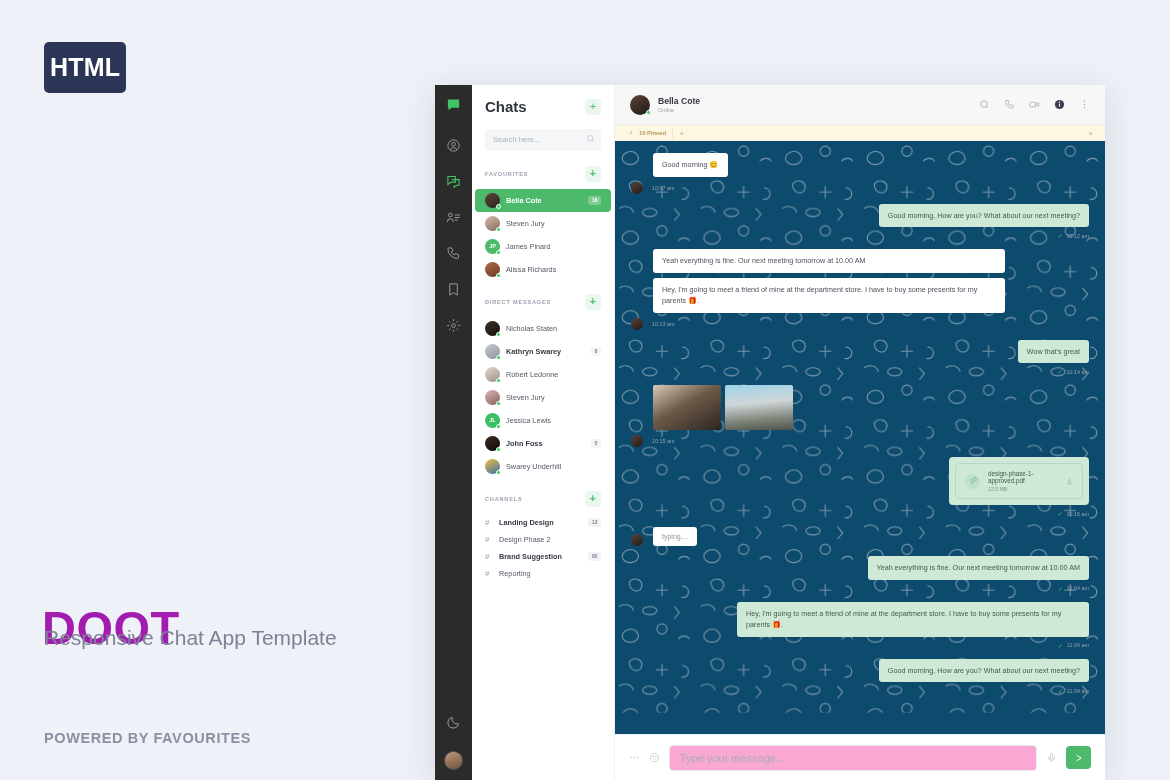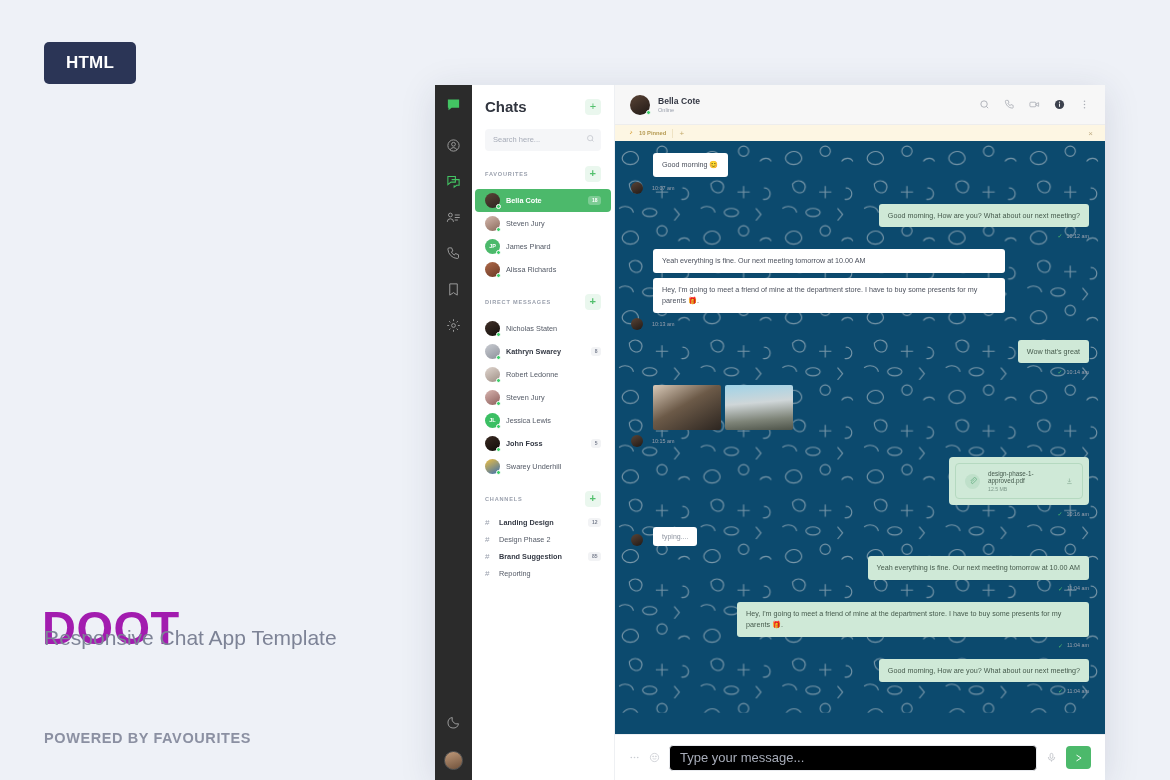--- a/index.html
+++ b/index.html
@@ -8,22 +8,22 @@
     background: #eef1f7;
     font-family: "Liberation Sans", sans-serif;
     overflow: hidden;
   }
   .page { position: relative; width: 1170px; height: 780px; }
 
   
   .promo-badge {
     position: absolute; left: 44px; top: 42px;
     background: #2b3556; color: #fff;
-    padding: 11px 22px; border-radius: 5px;
-    font-size: 17px; font-weight: 700; letter-spacing: .2px;
+    padding: 11px 6px; border-radius: 5px;
+    font-size: 25px; font-weight: 700; letter-spacing: .2px;
   }
   .promo-title {
     position: absolute; left: 42px; top: 600px;
     font-size: 47px; font-weight: 800; color: #a21caf;
     letter-spacing: .5px;
   }
   .promo-sub {
     position: absolute; left: 44px; top: 626px;
     font-size: 21px; color: #7d8396; font-weight: 400;
   }
@@ -238,23 +238,23 @@
   }
 
   
   .composer {
     height: 46px; background: #fff; border-top: 1px solid #eef0f3;
     display: flex; align-items: center; padding: 0 14px; gap: 9px;
     flex-shrink: 0;
   }
   .comp-ico { width: 11px; height: 11px; opacity: .45; cursor: pointer; }
   .comp-input {
-    flex: 1; height: 26px; background: #000000;
+    flex: 1; height: 26px; background: #f9a8d4;
     border: 1px solid #e9ebef; border-radius: 4px;
-    padding: 0 10px; font-size: 13px; color: #565b67;
+    padding: 0 10px; font-size: 11px; color: #565b67;
     font-family: inherit; outline: none;
   }
   .comp-input::placeholder { color: #a7acb8; }
   .send {
     width: 25px; height: 23px; border-radius: 4px;
     background: #4cb96b; border: none; cursor: pointer;
     display: flex; align-items: center; justify-content: center;
   }
 </style>
 </head>

